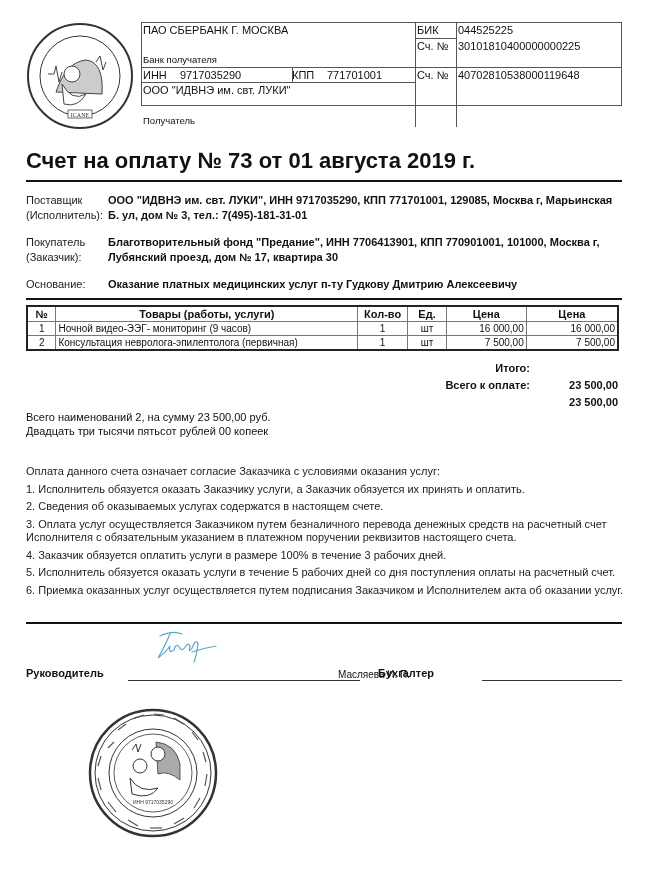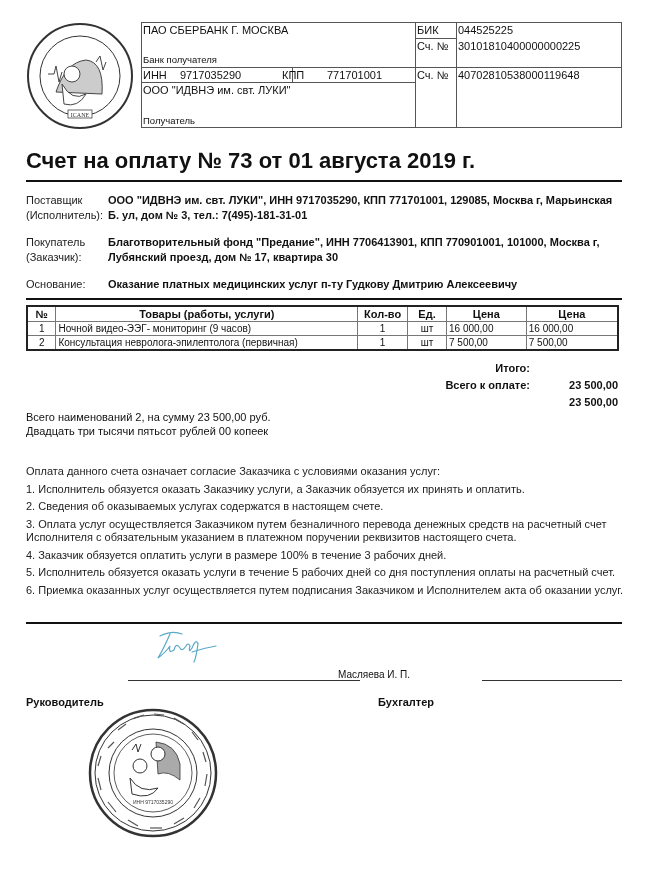--- a/index.html
+++ b/index.html
@@ -3,49 +3,49 @@
 <meta charset="utf-8">
 <style>
   html, body { margin:0; padding:0; background:#ffffff; }
   body { width:660px; height:875px; position:relative; overflow:hidden;
          font-family:"Liberation Sans", sans-serif; color:#111; }
   .abs { position:absolute; }
   .stamp-top { left:26px; top:22px; width:108px; height:108px; }
   .stamp-bottom { left:88px; top:708px; width:130px; height:130px; }
 
   
-  .bank { left:141px; top:22px; width:481px; height:106px; border:1px solid #555; box-sizing:border-box; font-size:11px; }
+  .bank { left:141px; top:22px; width:481px; height:84px; border:1px solid #555; box-sizing:border-box; font-size:11px; }
   .bank .c { position:absolute; box-sizing:border-box; }
   .vline { position:absolute; background:#555; width:1px; }
   .hline { position:absolute; background:#555; height:1px; }
   .small { font-size:9.5px; }
 
   .title { left:26px; top:148px; font-size:22px; font-weight:bold; white-space:nowrap;text-align:center; }
   .hr { position:absolute; left:26px; width:596px; height:2px; background:#111; }
 
   .lbl { position:absolute; left:26px; font-size:11px; color:#222; line-height:15px; }
   .val { position:absolute; left:108px; width:515px; font-size:11px; font-weight:bold; line-height:15px; }
 
   table.items { position:absolute; left:26px; top:305px; width:593px; border-collapse:collapse; font-size:10px; }
   table.items th, table.items td { border:1px solid #777; padding:0 2px; height:13px; line-height:13px; }
   table.items th { font-size:11px; font-weight:bold; height:14px; }
   table.items { border:2px solid #222; }
   .ctr { text-align:center; }
-  .rgt { text-align:left; }
+  .rgt { text-align:right; }
 
   .totals { position:absolute; left:380px; top:360px; width:238px; font-size:11px; font-weight:bold; }
   .totals .row { display:flex; height:17px; line-height:17px;flex-direction:column; }
   .totals .k { width:150px; text-align:right; }
   .totals .v { flex:1; text-align:right; }
 
   .sumline { position:absolute; left:26px; font-size:11px; line-height:14px; }
   .terms { position:absolute; left:26px; top:465px; width:600px; font-size:11px; line-height:13.5px; color:#222; }
   .terms p { margin:0 0 4px 0; }
 
-  .sig-lbl { position:absolute; font-size:11px; font-weight:bold; top:667px;margin-top:29px; }
+  .sig-lbl { position:absolute; font-size:11px; font-weight:bold; top:667px; }
   .sig-line { position:absolute; height:1px; background:#333; top:680px; }
   .sig-name { position:absolute; font-size:10px; top:669px; }
 </style>
 </head>
 <body>
 
 <svg class="abs stamp-top" viewBox="0 0 108 108">
   <circle cx="54" cy="54" r="52" fill="none" stroke="#333" stroke-width="2"></circle>
   <circle cx="54" cy="54" r="40" fill="none" stroke="#333" stroke-width="1"></circle>
   <path d="M30 70 Q40 40 60 38 Q78 40 76 72 Z" fill="#ccc" stroke="#444" stroke-width="1"></path>
@@ -62,21 +62,21 @@
   <div class="vline" style="left:314px; top:0; height:104px;"></div>
   <div class="hline" style="left:0; top:44px; width:479px;"></div>
   <div class="hline" style="left:0; top:59px; width:273px;"></div>
   <div class="hline" style="left:273px; top:15px; width:41px;"></div>
   <div class="vline" style="left:150px; top:44px; height:15px;"></div>
 
   <div class="c" style="left:1px; top:1px;">ПАО СБЕРБАНК Г. МОСКВА</div>
   <div class="c small" style="left:1px; top:31px;">Банк получателя</div>
   <div class="c" style="left:1px; top:46px;">ИНН</div>
   <div class="c" style="left:38px; top:46px;">9717035290</div>
-  <div class="c" style="left:140px; top:46px;border-radius:6px;">КПП</div>
+  <div class="c" style="left:150px; top:46px;border-radius:6px;">КПП</div>
   <div class="c" style="left:185px; top:46px;">771701001</div>
   <div class="c" style="left:1px; top:61px;">ООО "ИДВНЭ им. свт. ЛУКИ"</div>
   <div class="c small" style="left:1px; top:92px;">Получатель</div>
 
   <div class="c" style="left:275px; top:1px;">БИК</div>
   <div class="c" style="left:316px; top:1px;">044525225</div>
   <div class="c" style="left:275px; top:17px;">Сч. №</div>
   <div class="c" style="left:316px; top:17px;">30101810400000000225</div>
   <div class="c" style="left:275px; top:46px;">Сч. №</div>
   <div class="c" style="left:316px; top:46px;">40702810538000119648</div>

